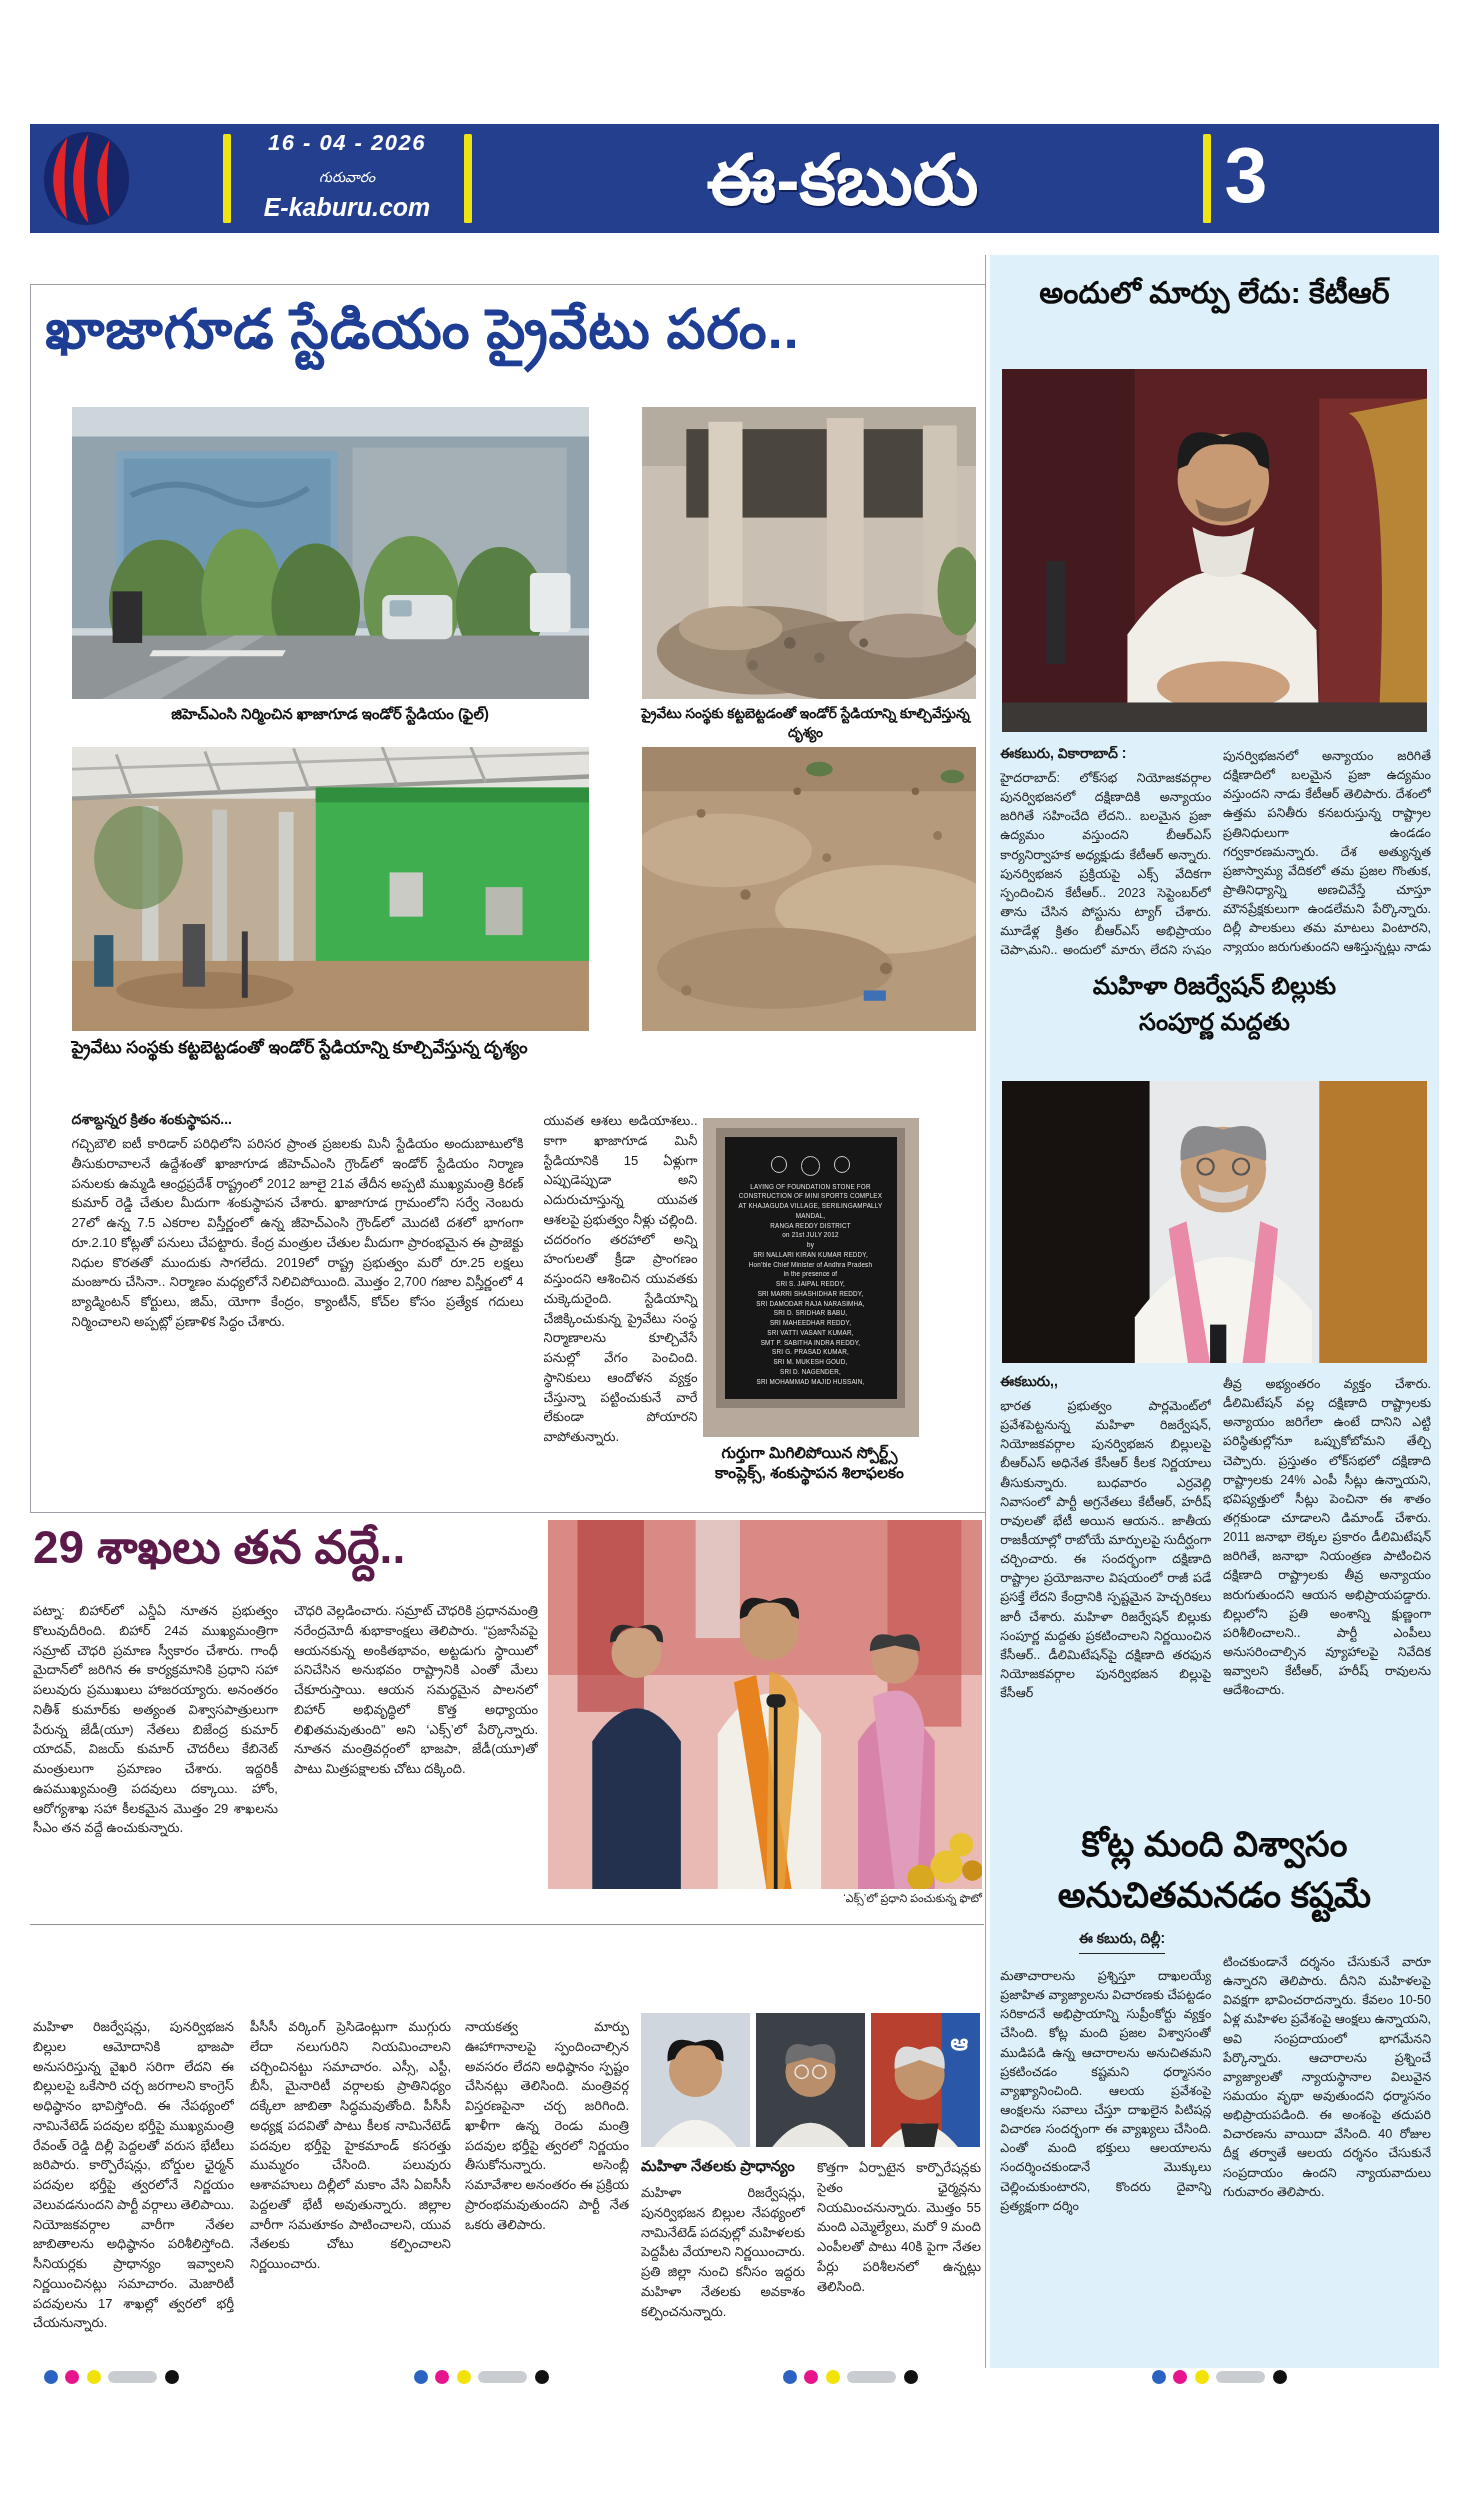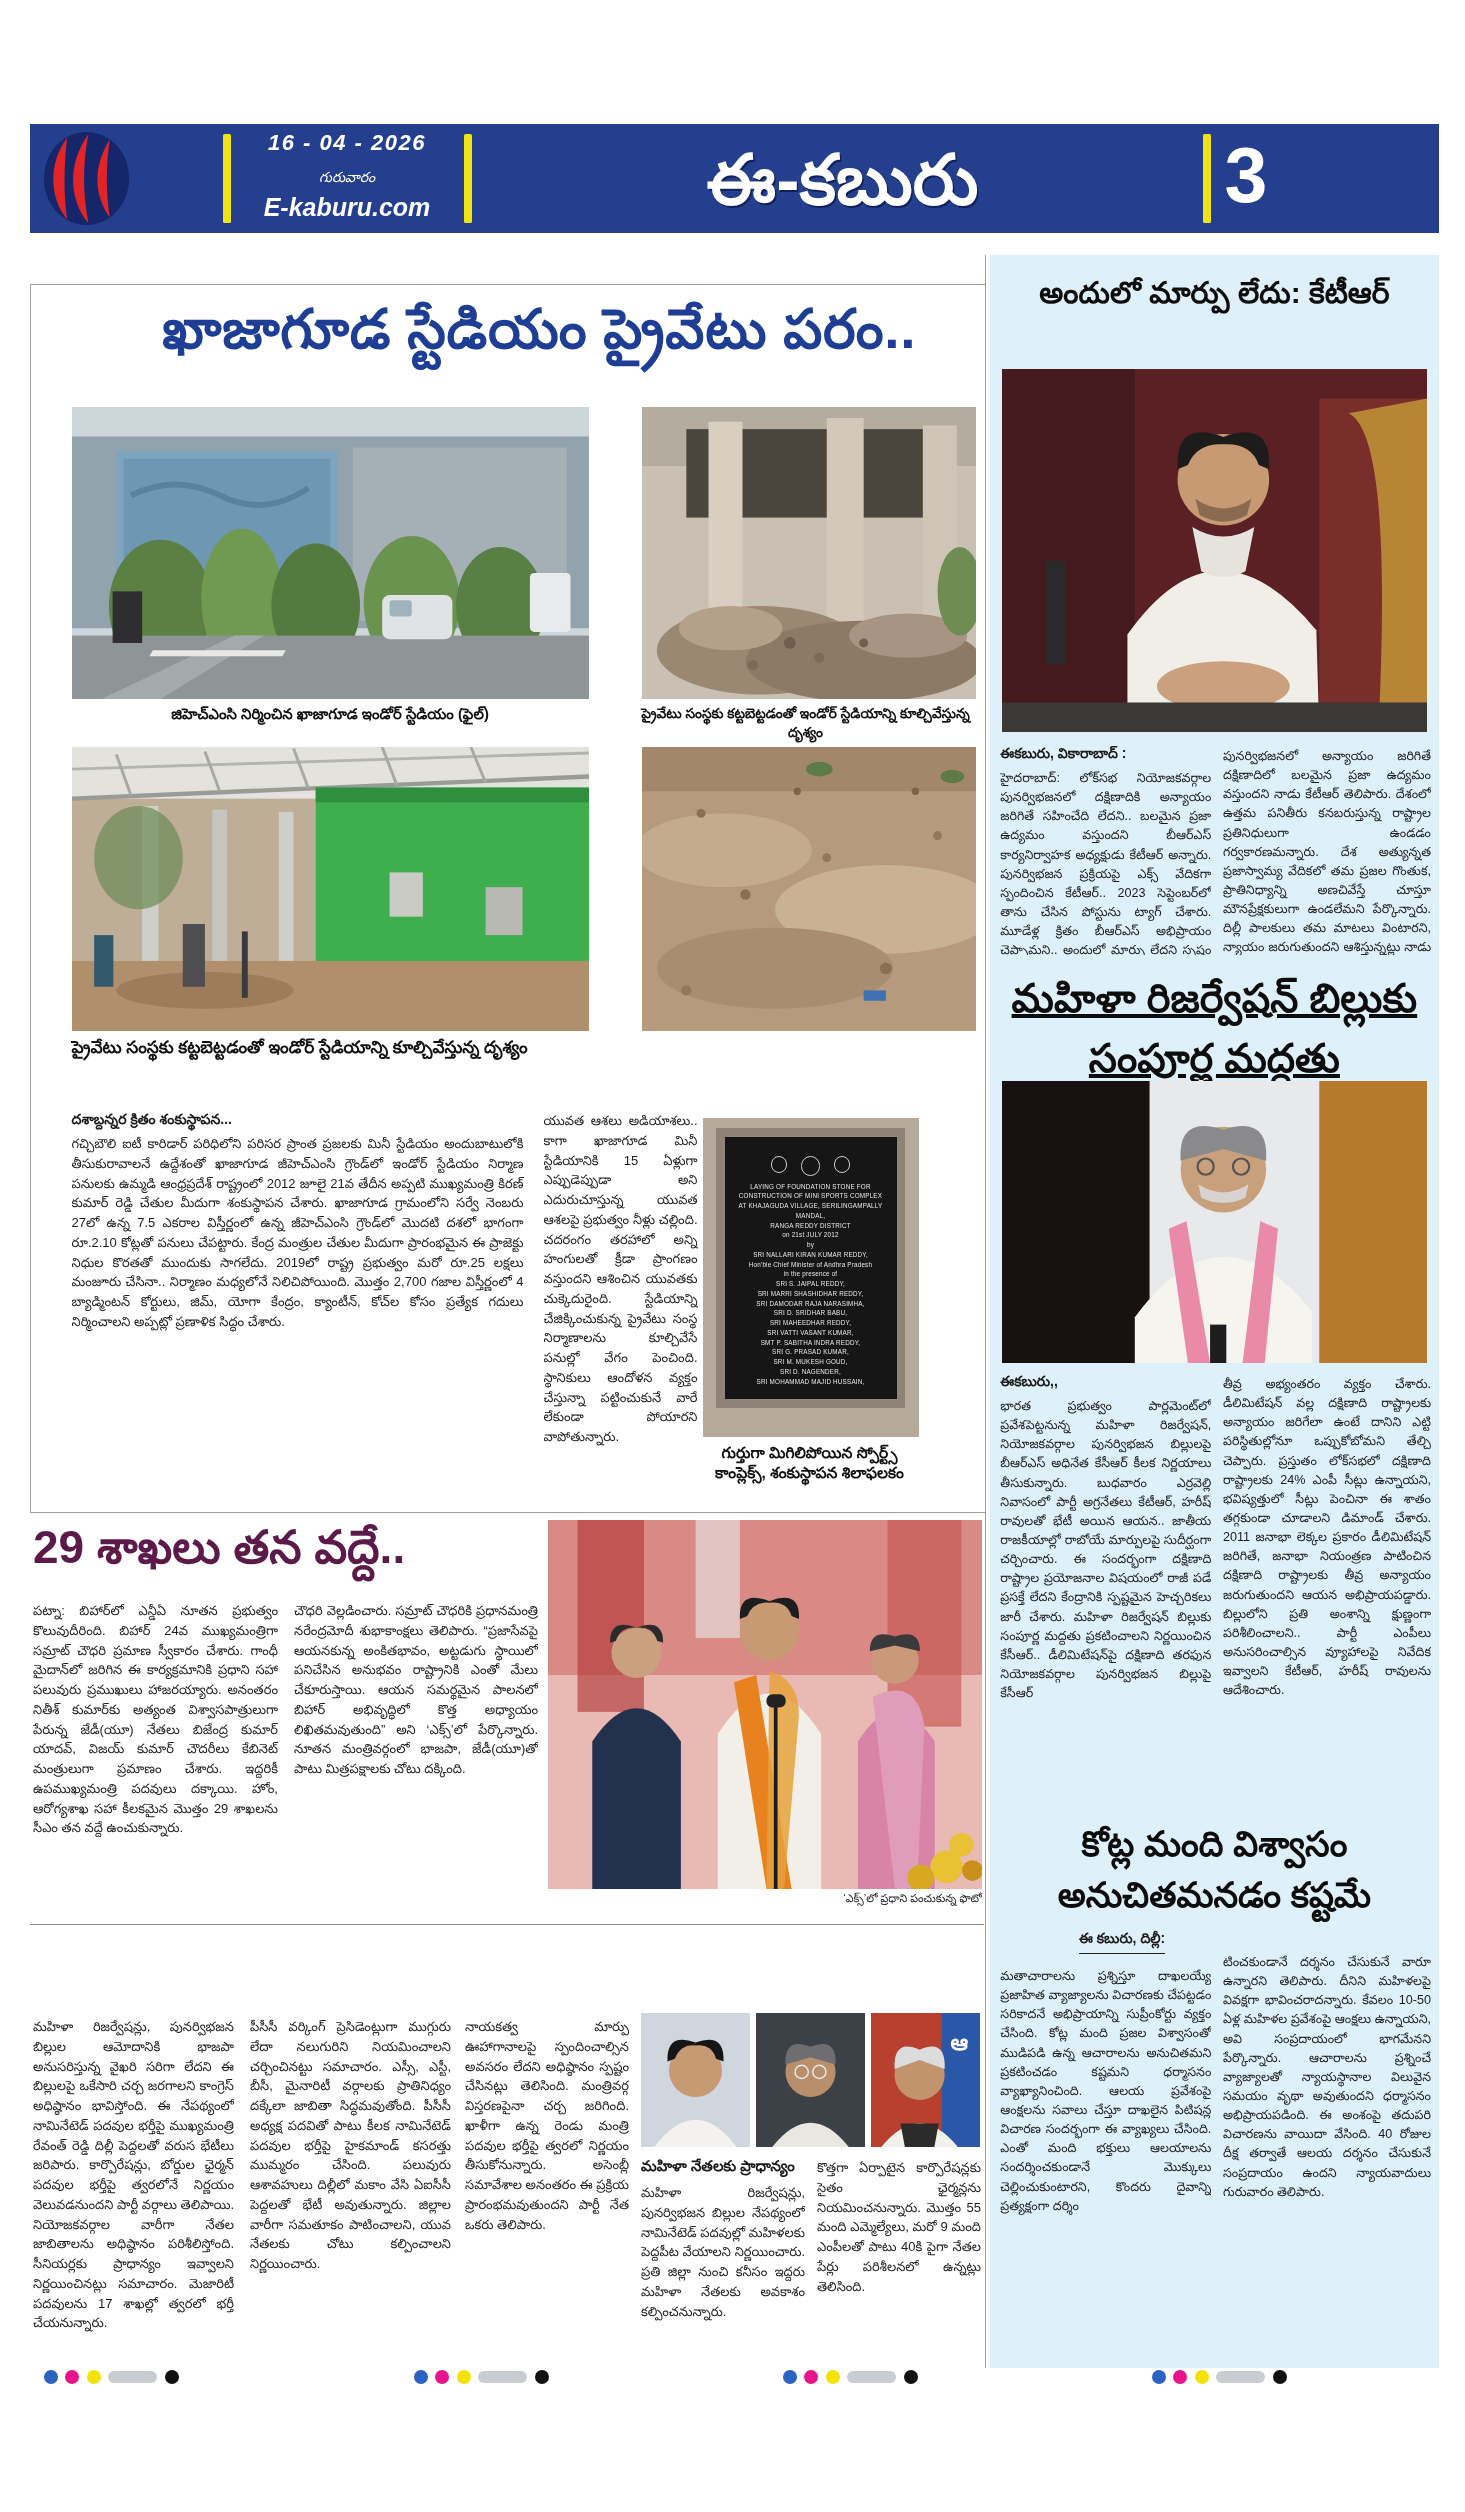--- a/index.html
+++ b/index.html
@@ -20,21 +20,21 @@
   
   .photo{position:absolute;overflow:hidden;background:#d8d4cc;}
   .photo svg{display:block;width:100%;height:100%;}
   .cap{position:absolute;font-weight:bold;color:#111;}
   .bodytxt{position:absolute;font-size:13px;line-height:1.52;text-align:justify;color:#1c1c1c;overflow:hidden;}
   .byline{font-weight:bold;}
   .subhead{font-weight:bold;}
 
   
   .stadium-box{position:absolute;left:29.5px;top:284px;width:954px;height:1227px;border:0.7px solid #9aa0a6;background:#fff;}
-  .stadium-headline{position:absolute;left:14.8px;top:11.8px;width:871px;font-size:55px;font-weight:bold;color:#1d3e94;letter-spacing:0.7px;text-align:right;}
+  .stadium-headline{position:absolute;left:14.8px;top:11.8px;width:871px;font-size:55px;font-weight:bold;color:#1d3e94;letter-spacing:0.7px;}
 
   
   .a29-headline{position:absolute;left:33px;top:1520px;width:510px;font-size:46px;font-weight:bold;color:#5c1a4a;}
 
   
   .nom-rule{position:absolute;left:29.5px;top:1924px;width:954px;border-top:0.7px solid #8a8f94;}
   .nom-headline{position:absolute;left:81px;top:1933px;width:857px;text-align:center;font-size:49px;font-weight:bold;color:#22356f;}
 
   
   .sidebar{position:absolute;left:990px;top:255px;width:449px;height:2113px;background:#def0f9;}
@@ -305,21 +305,21 @@
         <path d="M258 214 q42 26 84 0 l-12 60 q-30 16 -60 0 z" fill="#e6e3dc"></path>
         <ellipse cx="300" cy="430" rx="90" ry="34" fill="#caa07e"></ellipse>
         <rect x="0" y="452" width="576" height="40" fill="#3c3836"></rect>
         <rect x="60" y="260" width="26" height="140" fill="#2a2a2c"></rect>
       </svg>
     </div>
     <div class="byline" style="position:absolute;left:10.3px;top:490px;font-size:14px;">ఈకబురు, వికారాబాద్ :</div>
     <div class="bodytxt" style="left:10.3px;top:514px;width:211px;height:186px;font-size:12.6px;">హైదరాబాద్: లోక్‌సభ నియోజకవర్గాల పునర్విభజనలో దక్షిణాదికి అన్యాయం జరిగితే సహించేది లేదని.. బలమైన ప్రజా ఉద్యమం వస్తుందని బీఆర్ఎస్ కార్యనిర్వాహక అధ్యక్షుడు కేటీఆర్ అన్నారు. పునర్విభజన ప్రక్రియపై ఎక్స్ వేదికగా స్పందించిన కేటీఆర్.. 2023 సెప్టెంబర్‌లో తాను చేసిన పోస్టును ట్యాగ్ చేశారు. మూడేళ్ల క్రితం బీఆర్ఎస్ అభిప్రాయం చెప్పామని.. అందులో మార్పు లేదని స్పష్టం చేశారు.</div>
     <div class="bodytxt" style="left:233px;top:492px;width:208px;height:208px;font-size:12.6px;">పునర్విభజనలో అన్యాయం జరిగితే దక్షిణాదిలో బలమైన ప్రజా ఉద్యమం వస్తుందని నాడు కేటీఆర్ తెలిపారు. దేశంలో ఉత్తమ పనితీరు కనబరుస్తున్న రాష్ట్రాల ప్రతినిధులుగా ఉండడం గర్వకారణమన్నారు. దేశ అత్యున్నత ప్రజాస్వామ్య వేదికలో తమ ప్రజల గొంతుక, ప్రాతినిధ్యాన్ని అణచివేస్తే చూస్తూ మౌనప్రేక్షకులుగా ఉండలేమని పేర్కొన్నారు. దిల్లీ పాలకులు తమ మాటలు వింటారని, న్యాయం జరుగుతుందని ఆశిస్తున్నట్లు నాడు కేటీఆర్ తెలిపారు</div>
 
-    <div class="sb-headline" style="position:absolute;left:7.4px;top:713px;width:434px;font-size:40px;line-height:1.5;text-decoration:underline;">
+    <div class="sb-headline" style="position:absolute;left:7.4px;top:713px;width:434px;font-size:24px;line-height:1.5;">
       <div>మహిళా రిజర్వేషన్ బిల్లుకు</div>
       <div>సంపూర్ణ మద్దతు</div>
     </div>
     <div class="photo" style="left:11.8px;top:826px;width:425px;height:282px;">
       <svg viewBox="0 0 576 382" preserveAspectRatio="none">
         <rect width="576" height="382" fill="#e7e9ea"></rect>
         <rect x="0" y="0" width="200" height="382" fill="#17120f"></rect>
         <rect x="430" y="0" width="146" height="382" fill="#b57a2e"></rect>
         <circle cx="300" cy="120" r="58" fill="#c9a07c"></circle>
         <path d="M300 66 q-62 -20 -58 42 l58 -16 l58 16 q4 -62 -58 -42z" fill="#8a8a8c"></path>

